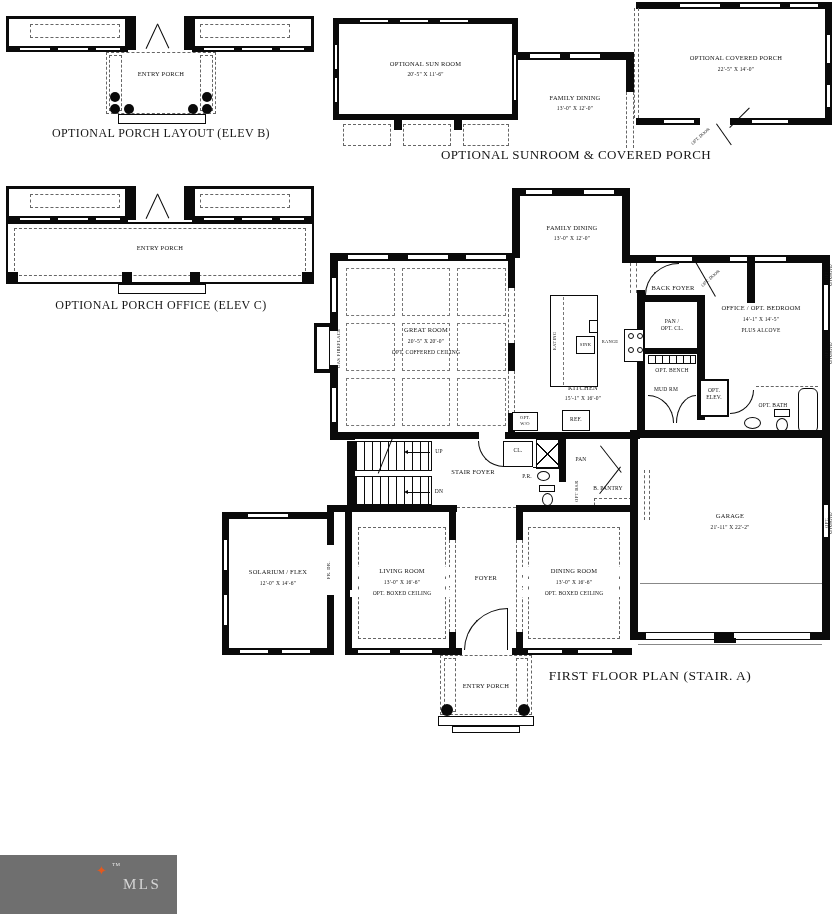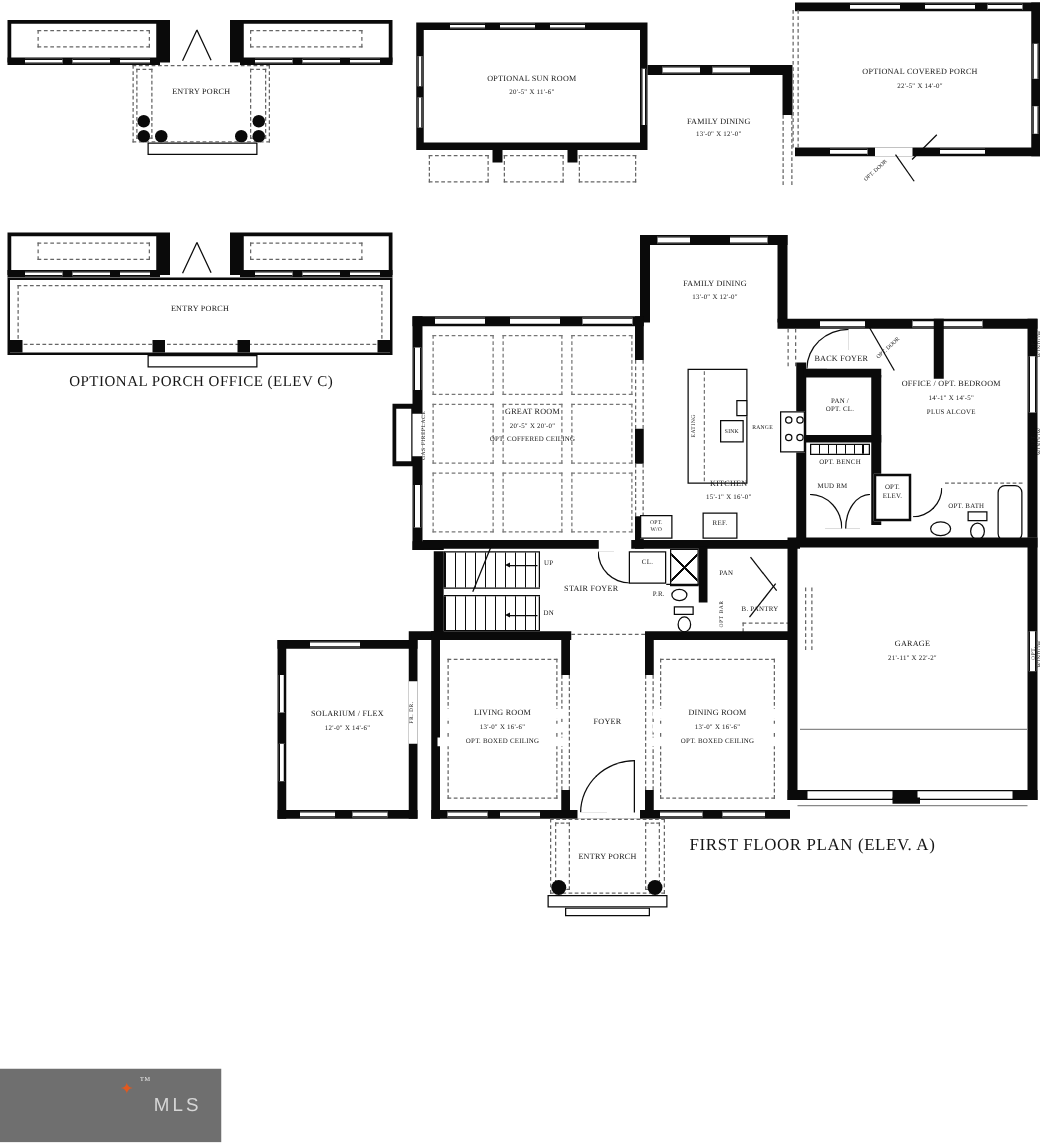--- a/index.html
+++ b/index.html
@@ -41,21 +41,21 @@
         linear-gradient(135deg,transparent 47%,#0a0a0a 47% 53%,transparent 53%)}
   .oval{position:absolute;border:1px solid #0a0a0a;border-radius:50%;box-sizing:border-box;background:#fff}
   .tub{position:absolute;border:1px solid #0a0a0a;border-radius:6px;box-sizing:border-box;background:#fff}
   .hatch{position:absolute;border:1px solid #0a0a0a;box-sizing:border-box;
          background:repeating-linear-gradient(to right,transparent 0 6px,#0a0a0a 6px 7px)}
   .arrw-l{position:absolute;width:0;height:0;border-top:2px solid transparent;border-bottom:2px solid transparent;border-right:4px solid #0a0a0a}
   .logo{position:absolute;left:0;top:855px;width:177px;height:59px;background:#6f6f6f}
   .logo .brand{position:absolute;left:12px;top:6px;font-family:"Liberation Serif",serif;font-size:32px;font-weight:600;color:#f7f7f7}
   .logo .star{position:absolute;left:96px;top:8px;font-size:13px;color:#e2591f}
   .logo .tm{position:absolute;left:112px;top:7px;font-size:5px;color:#efefef;letter-spacing:.5px}
-  .logo .mls{position:absolute;left:123px;top:21px;font-family:Liberation Sans, sans-serif;font-size:15px;font-weight:300;color:#d6d6d6;letter-spacing:2.5px}
+  .logo .mls{position:absolute;left:123px;top:21px;font-family:Liberation Serif, serif;font-size:15px;font-weight:300;color:#d6d6d6;letter-spacing:2.5px}
 </style>
 </head>
 <body>
 
 <div class="page">
 
   <div class="box2" style="left:6px;top:16px;width:122px;height:34px;border-width:3px"></div>
   <div class="box2" style="left:192px;top:16px;width:122px;height:34px;border-width:3px"></div>
   <div class="dash" style="left:30px;top:24px;width:90px;height:14px"></div>
   <div class="dash" style="left:200px;top:24px;width:90px;height:14px"></div>
@@ -75,20 +75,21 @@
   <div class="dash" style="left:109px;top:55px;width:13px;height:56px"></div>
   <div class="dash" style="left:200px;top:55px;width:13px;height:56px"></div>
   <div class="dot" style="left:110px;top:92px;width:10px;height:10px"></div>
   <div class="dot" style="left:110px;top:104px;width:10px;height:10px"></div>
   <div class="dot" style="left:124px;top:104px;width:10px;height:10px"></div>
   <div class="dot" style="left:202px;top:92px;width:10px;height:10px"></div>
   <div class="dot" style="left:202px;top:104px;width:10px;height:10px"></div>
   <div class="dot" style="left:188px;top:104px;width:10px;height:10px"></div>
   <div class="box" style="left:118px;top:114px;width:88px;height:10px"></div>
   <div class="lbl f6" style="left:106px;top:70px;width:110px">ENTRY PORCH</div>
+  <div class="lbl cap" style="left:6px;top:126px;width:310px">OPTIONAL PORCH LAYOUT (ELEV B)</div>
 
   <div class="box2" style="left:6px;top:186px;width:122px;height:34px;border-width:3px"></div>
   <div class="box2" style="left:192px;top:186px;width:122px;height:34px;border-width:3px"></div>
   <div class="dash" style="left:30px;top:194px;width:90px;height:14px"></div>
   <div class="dash" style="left:200px;top:194px;width:90px;height:14px"></div>
   <div class="wall" style="left:128px;top:186px;width:8px;height:34px"></div>
   <div class="wall" style="left:184px;top:186px;width:8px;height:34px"></div>
   <div class="leaf" style="left:157px;top:194px;height:27px;transform:rotate(25deg)"></div>
   <div class="leaf" style="left:157px;top:194px;height:27px;transform:rotate(-25deg)"></div>
   <div class="wall" style="left:6px;top:216px;width:122px;height:6px"></div>
@@ -140,20 +141,21 @@
   <div class="wall" style="left:636px;top:118px;width:196px;height:7px"></div>
   <div class="win-h" style="left:664px;top:119px;width:30px;height:5px"></div>
   <div class="win-h" style="left:752px;top:119px;width:36px;height:5px"></div>
   <div style="left:700px;top:118px;width:30px;height:7px;position:absolute;background:#fff"></div>
   <div class="dash-v" style="left:634px;top:8px;width:5px;height:110px"></div>
   <div class="lbl f6" style="left:666px;top:54px;width:140px">OPTIONAL COVERED PORCH</div>
   <div class="lbl f5" style="left:666px;top:66px;width:140px">22'-5" X 14'-0"</div>
   <div class="leaf" style="left:716px;top:124px;height:26px;transform:rotate(-35deg)"></div>
   <div class="leaf" style="left:730px;top:128px;height:28px;transform:rotate(-135deg)"></div>
   <div class="diag f4" style="left:690px;top:142px">OPT. DOOR</div>
+  <div class="lbl cap2" style="left:420px;top:147px;width:312px">OPTIONAL SUNROOM &amp; COVERED PORCH</div>
 
   <div class="wall" style="left:512px;top:188px;width:118px;height:8px"></div>
   <div class="win-h" style="left:526px;top:189px;width:26px;height:6px"></div>
   <div class="win-h" style="left:584px;top:189px;width:30px;height:6px"></div>
   <div class="wall" style="left:512px;top:188px;width:8px;height:70px"></div>
   <div class="wall" style="left:622px;top:188px;width:8px;height:70px"></div>
   <div class="lbl f6" style="left:518px;top:224px;width:108px">FAMILY DINING</div>
   <div class="lbl f5" style="left:518px;top:235px;width:108px">13'-0" X 12'-0"</div>
 
   <div class="wall" style="left:622px;top:255px;width:208px;height:8px"></div>
@@ -336,21 +338,21 @@
   <div class="lbl f5" style="left:660px;top:524px;width:140px">21'-11" X 22'-2"</div>
 
   <div class="dash" style="left:440px;top:655px;width:92px;height:60px"></div>
   <div class="dash" style="left:444px;top:658px;width:12px;height:54px"></div>
   <div class="dash" style="left:516px;top:658px;width:12px;height:54px"></div>
   <div class="dot" style="left:441px;top:704px;width:12px;height:12px"></div>
   <div class="dot" style="left:518px;top:704px;width:12px;height:12px"></div>
   <div class="box" style="left:438px;top:716px;width:96px;height:10px"></div>
   <div class="box" style="left:452px;top:726px;width:68px;height:7px"></div>
   <div class="lbl f6" style="left:440px;top:682px;width:92px">ENTRY PORCH</div>
-  <div class="lbl cap3" style="left:535px;top:668px;width:230px">FIRST FLOOR PLAN (ELEV. A)</div>
+  <div class="lbl cap3" style="left:535px;top:668px;width:230px">FIRST FLOOR PLAN (STAIR. A)</div>
 
   <div class="logo">
     <span class="star">✦</span>
     <span class="tm">TM</span>
     <span class="mls">MLS</span>
   </div>
 
 </div>
 
 </body></html>

